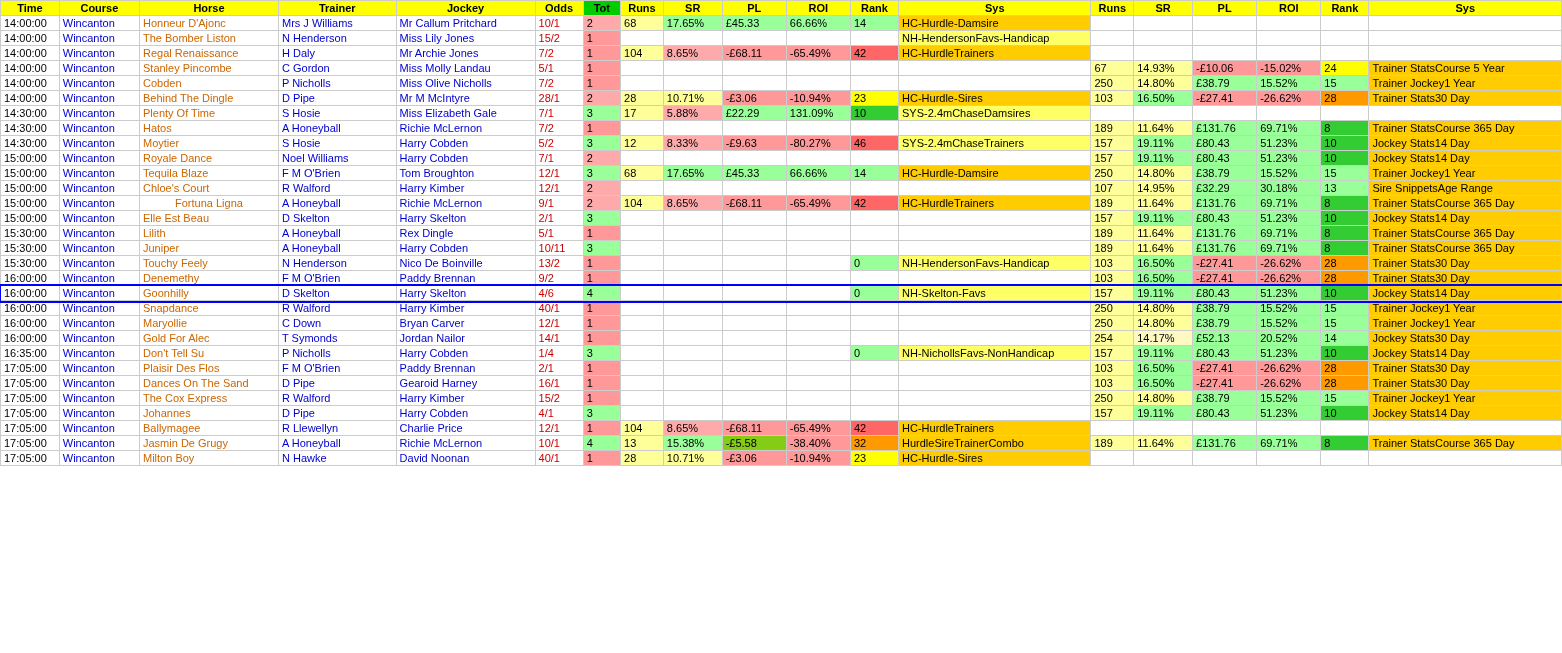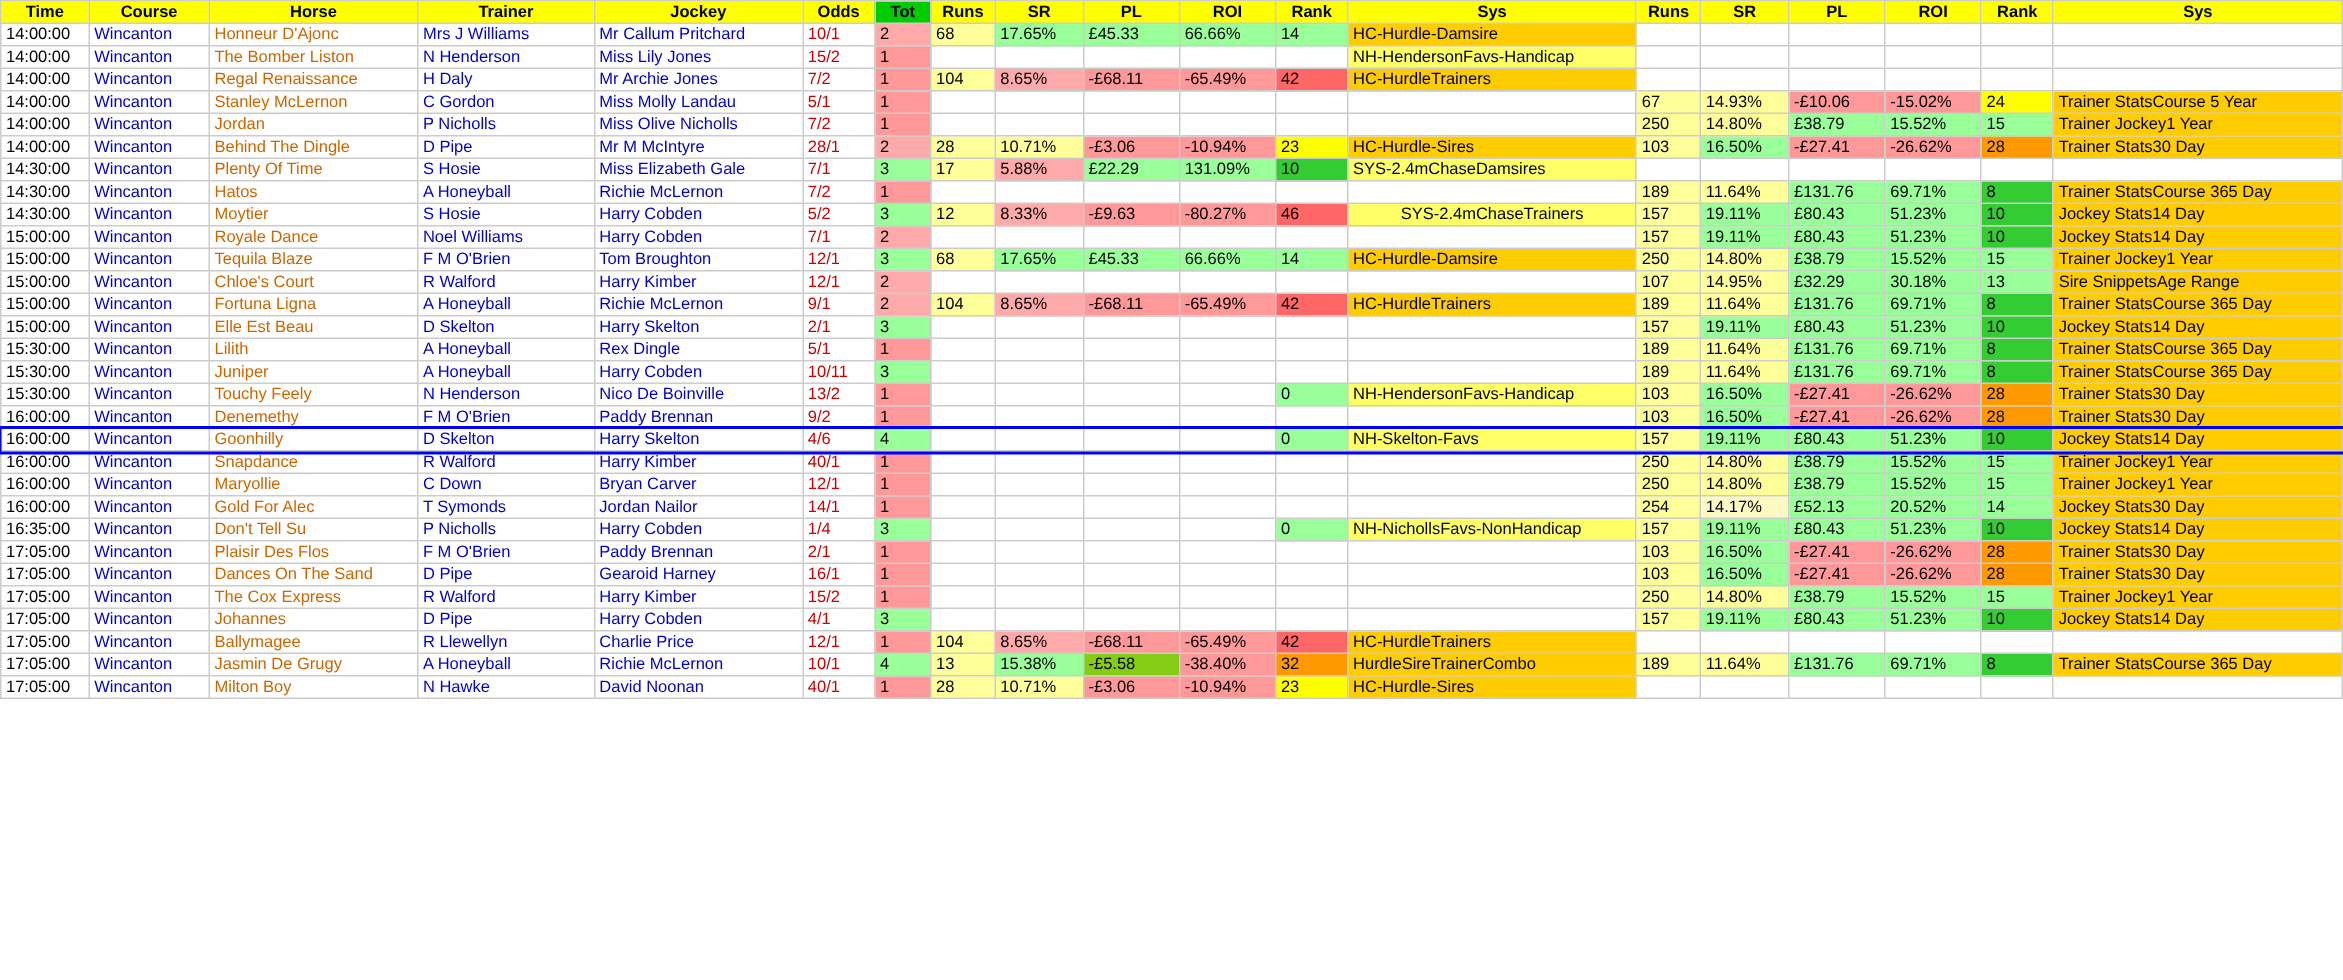--- a/index.html
+++ b/index.html
@@ -110,42 +110,42 @@
         <td></td>
         <td></td>
         <td></td>
         <td></td>
         <td></td>
         <td></td>
       </tr>
       <tr>
         <td>14:00:00</td>
         <td><a href="#">Wincanton</a></td>
-        <td><a href="#" style="color: rgb(204, 102, 0);">Stanley McLernon</a></td>
+        <td><a href="#" style="color: rgb(204, 102, 0);">Stanley Pincombe</a></td>
         <td><a href="#">C Gordon</a></td>
         <td><a href="#">Miss Molly Landau</a></td>
         <td><a href="#" style="color: rgb(204, 0, 0);">5/1</a></td>
         <td style="background-color: rgb(255, 153, 153);">1</td>
         <td></td>
         <td></td>
         <td></td>
         <td></td>
         <td></td>
         <td></td>
         <td style="background-color: rgb(255, 255, 153);">67</td>
         <td style="background-color: rgb(255, 255, 153);">14.93%</td>
         <td style="background-color: rgb(255, 153, 153);">-£10.06</td>
         <td style="background-color: rgb(255, 153, 153);">-15.02%</td>
         <td style="background-color: rgb(255, 255, 0);">24</td>
         <td style="background-color: rgb(255, 204, 0);">Trainer StatsCourse 5 Year</td>
       </tr>
       <tr>
         <td>14:00:00</td>
         <td><a href="#">Wincanton</a></td>
-        <td><a href="#" style="color: rgb(204, 102, 0);">Jordan</a></td>
+        <td><a href="#" style="color: rgb(204, 102, 0);">Cobden</a></td>
         <td><a href="#">P Nicholls</a></td>
         <td><a href="#">Miss Olive Nicholls</a></td>
         <td><a href="#" style="color: rgb(204, 0, 0);">7/2</a></td>
         <td style="background-color: rgb(255, 153, 153);">1</td>
         <td></td>
         <td></td>
         <td></td>
         <td></td>
         <td></td>
         <td></td>
@@ -225,21 +225,21 @@
         <td><a href="#" style="color: rgb(204, 102, 0);">Moytier</a></td>
         <td><a href="#">S Hosie</a></td>
         <td><a href="#">Harry Cobden</a></td>
         <td><a href="#" style="color: rgb(204, 0, 0);">5/2</a></td>
         <td style="background-color: rgb(153, 255, 153);">3</td>
         <td style="background-color: rgb(255, 255, 153);">12</td>
         <td style="background-color: rgb(255, 170, 170);">8.33%</td>
         <td style="background-color: rgb(255, 153, 153);">-£9.63</td>
         <td style="background-color: rgb(255, 153, 153);">-80.27%</td>
         <td style="background-color: rgb(255, 102, 102);">46</td>
-        <td style="background-color: rgb(255, 255, 102); text-align: center;">SYS-2.4mChaseTrainers</td>
+        <td style="background-color: rgb(255, 255, 102);">SYS-2.4mChaseTrainers</td>
         <td style="background-color: rgb(255, 255, 153);">157</td>
         <td style="background-color: rgb(153, 255, 153);">19.11%</td>
         <td style="background-color: rgb(153, 255, 153);">£80.43</td>
         <td style="background-color: rgb(153, 255, 153);">51.23%</td>
         <td style="background-color: rgb(51, 204, 51);">10</td>
         <td style="background-color: rgb(255, 204, 0);">Jockey Stats14 Day</td>
       </tr>
       <tr>
         <td>15:00:00</td>
         <td><a href="#">Wincanton</a></td>
@@ -299,21 +299,21 @@
         <td style="background-color: rgb(255, 255, 153);">107</td>
         <td style="background-color: rgb(255, 255, 153);">14.95%</td>
         <td style="background-color: rgb(153, 255, 153);">£32.29</td>
         <td style="background-color: rgb(153, 255, 153);">30.18%</td>
         <td style="background-color: rgb(153, 255, 153);">13</td>
         <td style="background-color: rgb(255, 204, 0);">Sire SnippetsAge Range</td>
       </tr>
       <tr>
         <td>15:00:00</td>
         <td><a href="#">Wincanton</a></td>
-        <td><a href="#" style="color: rgb(204, 102, 0);">Fortuna Ligna</a></td>
+        <td><a href="#" style="color: rgb(204, 102, 0); margin-left: 32px;">Fortuna Ligna</a></td>
         <td><a href="#">A Honeyball</a></td>
         <td><a href="#">Richie McLernon</a></td>
         <td><a href="#" style="color: rgb(204, 0, 0);">9/1</a></td>
         <td style="background-color: rgb(255, 170, 170);">2</td>
         <td style="background-color: rgb(255, 255, 153);">104</td>
         <td style="background-color: rgb(255, 170, 170);">8.65%</td>
         <td style="background-color: rgb(255, 153, 153);">-£68.11</td>
         <td style="background-color: rgb(255, 153, 153);">-65.49%</td>
         <td style="background-color: rgb(255, 102, 102);">42</td>
         <td style="background-color: rgb(255, 204, 0);">HC-HurdleTrainers</td>

